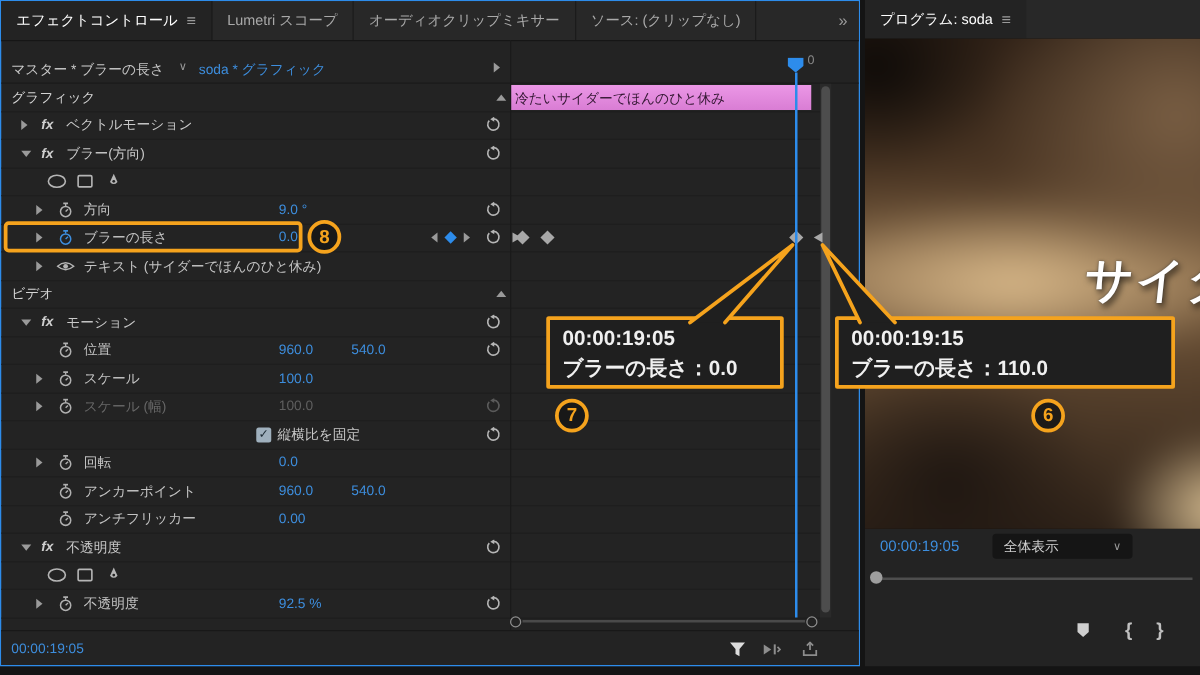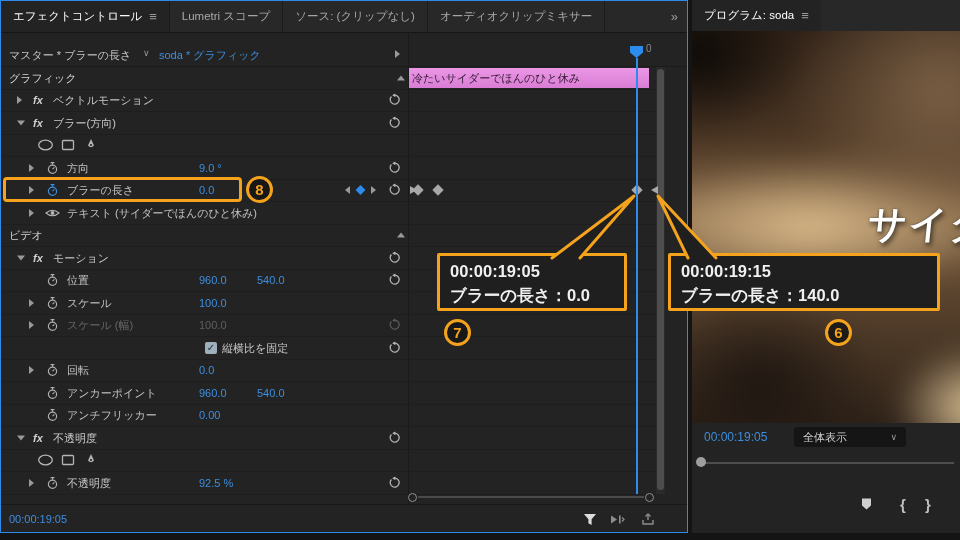--- a/index.html
+++ b/index.html
@@ -24,21 +24,21 @@
   .tlview-toggle{position:absolute;left:394px;top:18px;}
   .ruler-zero{position:absolute;left:645px;top:11px;color:#8a8a8a;font-size:10px;}
 
   
   #effect-rows{position:absolute;left:0;top:66px;width:655px;}
   .erow{position:relative;height:22.5px;border-bottom:1px solid #1e1e1e;box-sizing:border-box;}
   .ab{position:absolute;top:50%;transform:translateY(-50%);display:flex;align-items:center;line-height:0;}
   .slbl,.elbl,.plbl,.val{line-height:normal;font-size:11px;white-space:nowrap;}
   .slbl{color:#d4d4d4;}
   .elbl{color:#c9c9c9;}
-  .val{color:#3d8ede;}
+  .val{color:#3d8ede;margin-left:24px;}
   .dimv{color:#5f5f5f;}
   .fx{font-style:italic;font-weight:bold;color:#cfcfcf;font-size:11px;line-height:normal;}
   .tri-r{width:0;height:0;border-left:5px solid #9a9a9a;border-top:4px solid transparent;border-bottom:4px solid transparent;display:block;}
   .tri-d{width:0;height:0;border-top:5px solid #9a9a9a;border-left:4px solid transparent;border-right:4px solid transparent;display:block;}
   .tri-u{width:0;height:0;border-bottom:5px solid #9a9a9a;border-left:4px solid transparent;border-right:4px solid transparent;display:block;}
   .tri-l{width:0;height:0;border-right:5px solid #9a9a9a;border-top:4px solid transparent;border-bottom:4px solid transparent;display:block;}
   .kdia{width:7px;height:7px;background:#2d8ceb;transform:rotate(45deg);display:block;}
   .cb{width:12px;height:12px;background:#9fb0bd;border-radius:2px;display:flex;align-items:center;justify-content:center;}
   .ck{color:#1c2a33;font-size:10px;font-weight:bold;line-height:normal;}
 
@@ -96,24 +96,24 @@
   <div id="left-panel" class="panel">
     <div class="tabbar">
       <div class="tab active">
         <span>エフェクトコントロール</span>
         <span class="menu-ic">≡</span>
       </div>
       <div class="tab">
         <span>Lumetri スコープ</span>
       </div>
       <div class="tab">
-        <span>ソース: (クリップなし)</span>
+        <span>オーディオクリップミキサー</span>
       </div>
       <div class="tab">
-        <span>オーディオクリップミキサー</span>
+        <span>ソース: (クリップなし)</span>
       </div>
       <span class="chev">»</span>
     </div>
 
     <div class="subheader">
       <span class="master">マスター * ブラーの長さ</span>
       <span class="shcaret">∨</span>
       <span class="clipname">soda * グラフィック</span>
       <span class="tlview-toggle">
           <span class="tri-r"></span>
@@ -554,21 +554,21 @@
   <div id="anno">
     <div class="abox" style="left:3px;top:177px;width:239px;height:25px"></div>
     <div class="badge" style="left:246px;top:176px">8</div>
 
     <div class="callout" style="left:437px;top:253px;width:190px">
       <div class="cl1">00:00:19:05</div>
       <div class="cl2">ブラーの長さ：0.0</div>
     </div>
     <div class="callout" style="left:668px;top:253px;width:272px">
       <div class="cl1">00:00:19:15</div>
-      <div class="cl2">ブラーの長さ：140.0</div>
+      <div class="cl2">ブラーの長さ：110.0</div>
     </div>
 
     <svg width="960" height="540" viewBox="0 0 960 540">
       <path class="ptr" d="M552 258 L634 196 L580 258"></path>
       <path class="ptr" d="M716 258 L658 196 L688 258"></path>
     </svg>
 
     <div class="badge" style="left:444px;top:319px">7</div>
     <div class="badge" style="left:825px;top:319px">6</div>
   </div>

